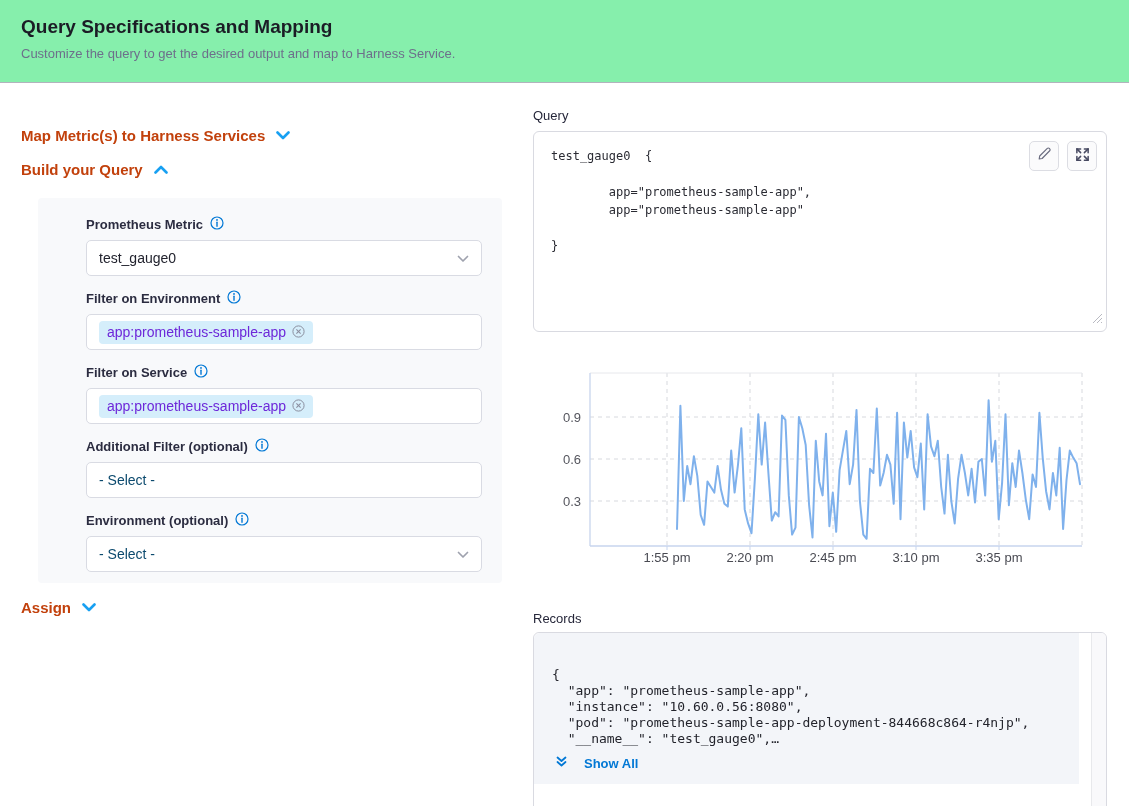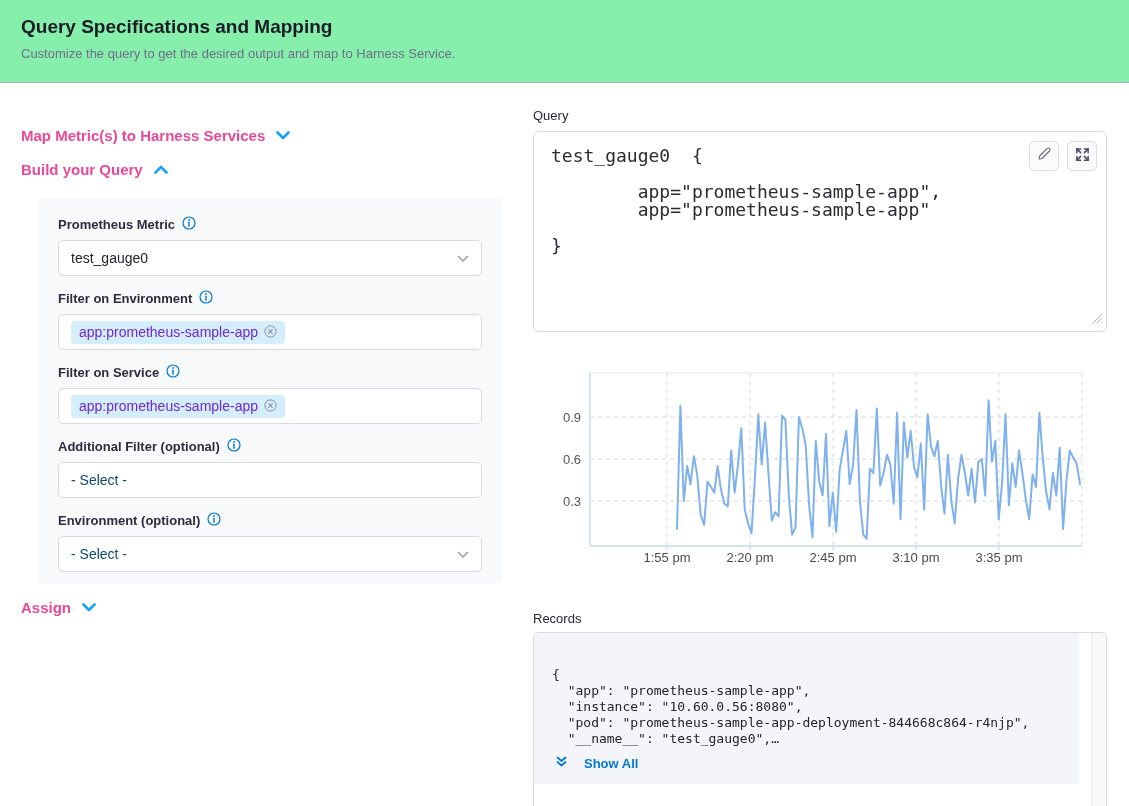--- a/index.html
+++ b/index.html
@@ -8,42 +8,42 @@
   .page { position:relative; width:1129px; height:806px; }
 
   
   .hdr { position:absolute; left:0; top:0; width:1129px; height:83px;
     border-bottom:1px solid #b2b3bd; background:#86efac; }
   .hdr-title { position:absolute; left:21px; top:16px; font-size:19px; font-weight:700; color:#1b1c25; }
   .hdr-sub { position:absolute; left:21px; top:46px; font-size:13px; color:#6d6f8b; }
 
   
   .section-hdr { position:absolute; display:flex; align-items:center; gap:11px;
-    font-size:15px; font-weight:700; color:#ec4899; cursor:pointer; }
+    font-size:15px; font-weight:700; color:#c2410c; cursor:pointer; }
   .chev { display:inline-flex; }
 
   
   .form-panel { position:absolute; left:38px; top:198px; width:464px; height:385px;
     background:#f8f9fb; border-radius:4px; padding:18px 20px; }
-  .fgroup { margin-bottom:14px; }
+  .fgroup { margin-bottom:14px;margin-left:28px; }
   .flabel { display:flex; align-items:center; gap:7px; font-size:13px; font-weight:600;
     color:#2b2c40; margin-bottom:7px; }
   .inp { height:36px; background:#fff; border:1px solid #d9dbe3; border-radius:5px;
     display:flex; align-items:center; justify-content:space-between; padding:12px 12px;
     font-size:14px; color:#22232e; }
   .placeholder { color:#0c4a6e; }
   .tag { background:#d5eefb; color:#6d28d9; font-size:14px; padding:4px 8px; border-radius:4px;
     display:inline-flex; align-items:center; gap:6px; line-height:1; }
 
   
   .rlabel { position:absolute; font-size:13px; color:#26273a; }
   .query-box { position:absolute; left:533px; top:131px; width:574px; height:201px;
     background:#fff; border:1px solid #d9dae1; border-radius:6px; }
   .query-box pre { position:absolute; left:17px; top:15px;
-    font-family:"DejaVu Sans Mono", monospace; font-size:18px; line-height:18px; color:#2a2b33; }
+    font-family:"DejaVu Sans Mono", monospace; font-size:12px; line-height:18px; color:#2a2b33; }
   .qbtns { position:absolute; top:9px; right:9px; display:flex; gap:8px; }
   .icon-btn { width:30px; height:30px; border:1px solid #dcdde3; border-radius:5px;
     background:#fbfbfc; display:flex; align-items:center; justify-content:center; cursor:pointer; }
   .grip { position:absolute; right:3px; bottom:3px; }
 
   .chart-wrap { position:absolute; left:533px; top:365px; width:552px; height:205px; }
 
   .records-box { position:absolute; left:533px; top:632px; width:574px; height:200px;
     background:#fff; border:1px solid #d9dae1; border-radius:6px 6px 0 0; overflow:hidden; }
   .rec-gray { position:absolute; left:0; top:0; width:545px; height:151px;

